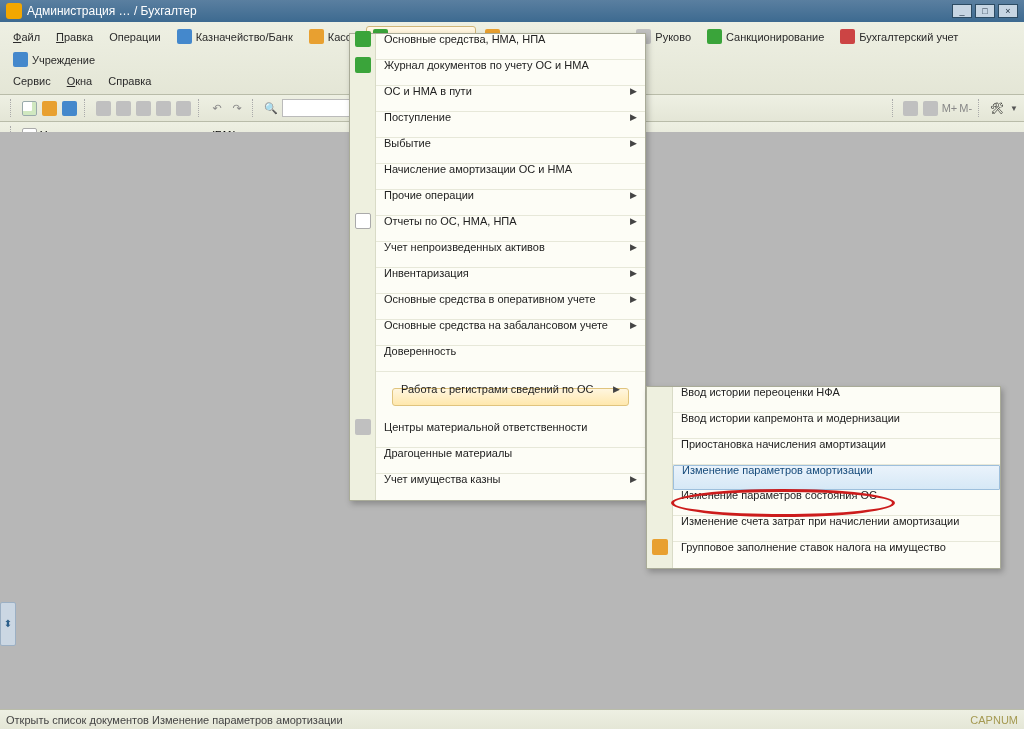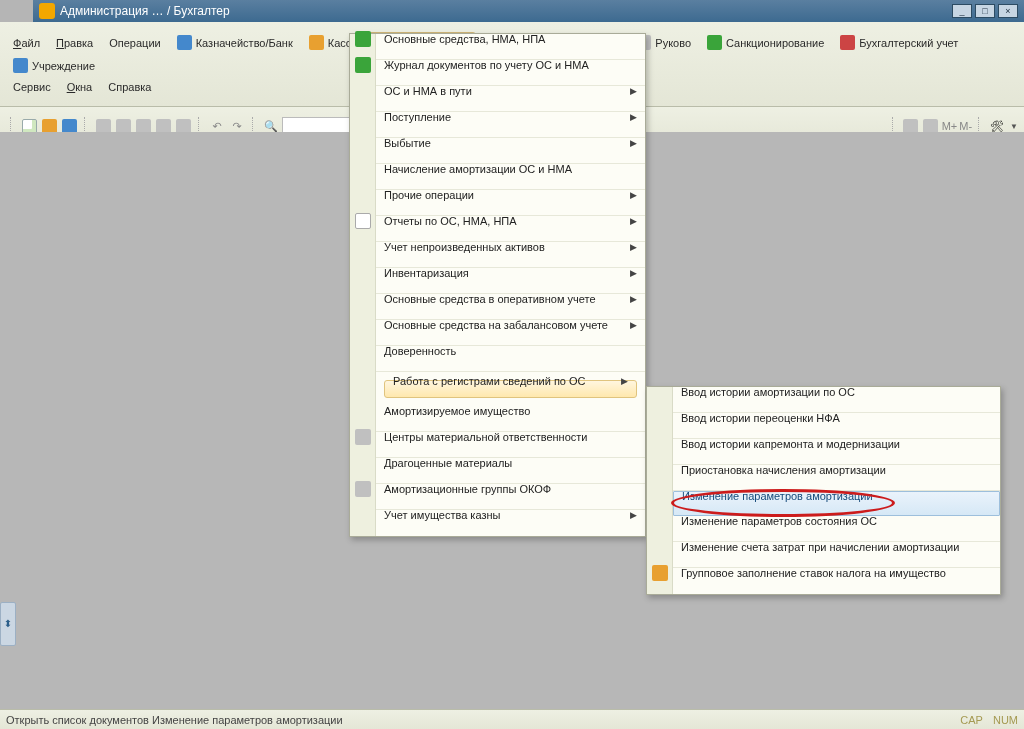--- a/index.html
+++ b/index.html
@@ -15,31 +15,30 @@
     user-select: none;
   }
   .titlebar {
     height: 22px;
     background: linear-gradient(#5a7fa0, #3d6a90);
     color: #fff;
     display: flex;
     align-items: center;
     padding: 0 6px;
     font-size: 12px;
-    margin-left: 33px;
   }
   .titlebar .app-icon { width: 16px; height:16px; background:#f3a700; border-radius:3px; margin-right:5px;}
   .titlebar .spacer { flex: 1; }
   .titlebar .winbtn { width: 20px; height: 14px; margin-left:3px; background:#c6d5e3; border:1px solid #2c4b63; font-size:9px; display:flex; align-items:center; justify-content:center; color:#234; }
   .menubar, .toolbar {
     background: linear-gradient(#eef0e3, #e4e6d6);
     border-bottom: 1px solid #b9bca9;
     display: flex;
     align-items: center;
-    padding: 10px 6px;
+    padding: 4px 6px;
     gap: 2px;
     flex-wrap: wrap;
   }
   .menubar .mi, .toolbar .tb {
     padding: 3px 7px;
     color: #2a2a2a;
     display: inline-flex;
     align-items: center;
     gap: 4px;
     white-space: nowrap;
@@ -95,21 +94,21 @@
     position:relative;
   }
   .menu-item:last-child { border-bottom:none; }
   .menu-item .arrow { position:absolute; right:8px; font-size:9px; color:#444; }
   .menu-item .lefticon { position:absolute; left:-21px; width:16px; height:16px; }
   .menu-item.highlight {
     background: linear-gradient(#fff6df, #ffe8ad);
     border: 1px solid #e0c47e;
     border-radius: 3px;
     height: 17px;
-    margin: 8px;
+    margin: 16px;
   }
   .menu-item.sub-highlight {
     background: linear-gradient(#eaf3fb, #d6e8f6);
     border: 1px solid #9dbfdc;
     border-radius:1px;
     height:25px;
     color:#154a7a;
   }
   #main-menu { top:33px; left:349px; width:297px; }
   #sub-menu  { top:386px; left:646px; width:355px; }
@@ -125,21 +124,21 @@
   .statusbar {
     position:absolute; left:0; right:0; bottom:0; height:20px;
     background: linear-gradient(#eef0e3,#e4e6d6);
     border-top:1px solid #b9bca9;
     display:flex; align-items:center;
     padding: 4px 6px;
     color:#444;
     font-size:11px;
   }
   .statusbar .spacer { flex:1; }
-  .statusbar .ind { color:#a59a52; margin-left:10px; }
+  .statusbar .ind { color:#a59a52; margin-left:0; }
   .tool-btn { width:18px; height:18px; display:inline-flex; align-items:center; justify-content:center;}
   .txtfade { color:#888; }
 </style>
 </head>
 <body>
 
 <div class="titlebar">
   <span class="app-icon"></span>
   <span>Администрация … / Бухгалтер</span>
   <span class="spacer"></span>
@@ -374,46 +373,36 @@
         <span class="arrow">▶</span>
       </div>
       <div class="menu-item">
         <span>Доверенность</span>
       </div>
       <div class="menu-item highlight">
         <span>Работа с регистрами сведений по ОС</span>
         <span class="arrow">▶</span>
       </div>
       <div class="menu-item">
-        <span>Амортизируемое имущество</span>
-      </div>
-      <div class="menu-item">
         <span class="lefticon ico ico-gray"></span>
         <span>Центры материальной ответственности</span>
       </div>
       <div class="menu-item">
         <span>Драгоценные материалы</span>
-      </div>
-      <div class="menu-item">
-        <span class="lefticon ico ico-gray"></span>
-        <span>Амортизационные группы ОКОФ</span>
       </div>
       <div class="menu-item">
         <span>Учет имущества казны</span>
         <span class="arrow">▶</span>
       </div>
     </div>
 </div>
 
 <div id="sub-menu" class="menu-panel">
   <div class="iconcol"></div>
   <div class="items" id="submenu-items">
-      <div class="menu-item">
-        <span>Ввод истории амортизации по ОС</span>
-      </div>
       <div class="menu-item">
         <span>Ввод истории переоценки НФА</span>
       </div>
       <div class="menu-item">
         <span>Ввод истории капремонта и модернизации</span>
       </div>
       <div class="menu-item">
         <span>Приостановка начисления амортизации</span>
       </div>
       <div class="menu-item sub-highlight">

